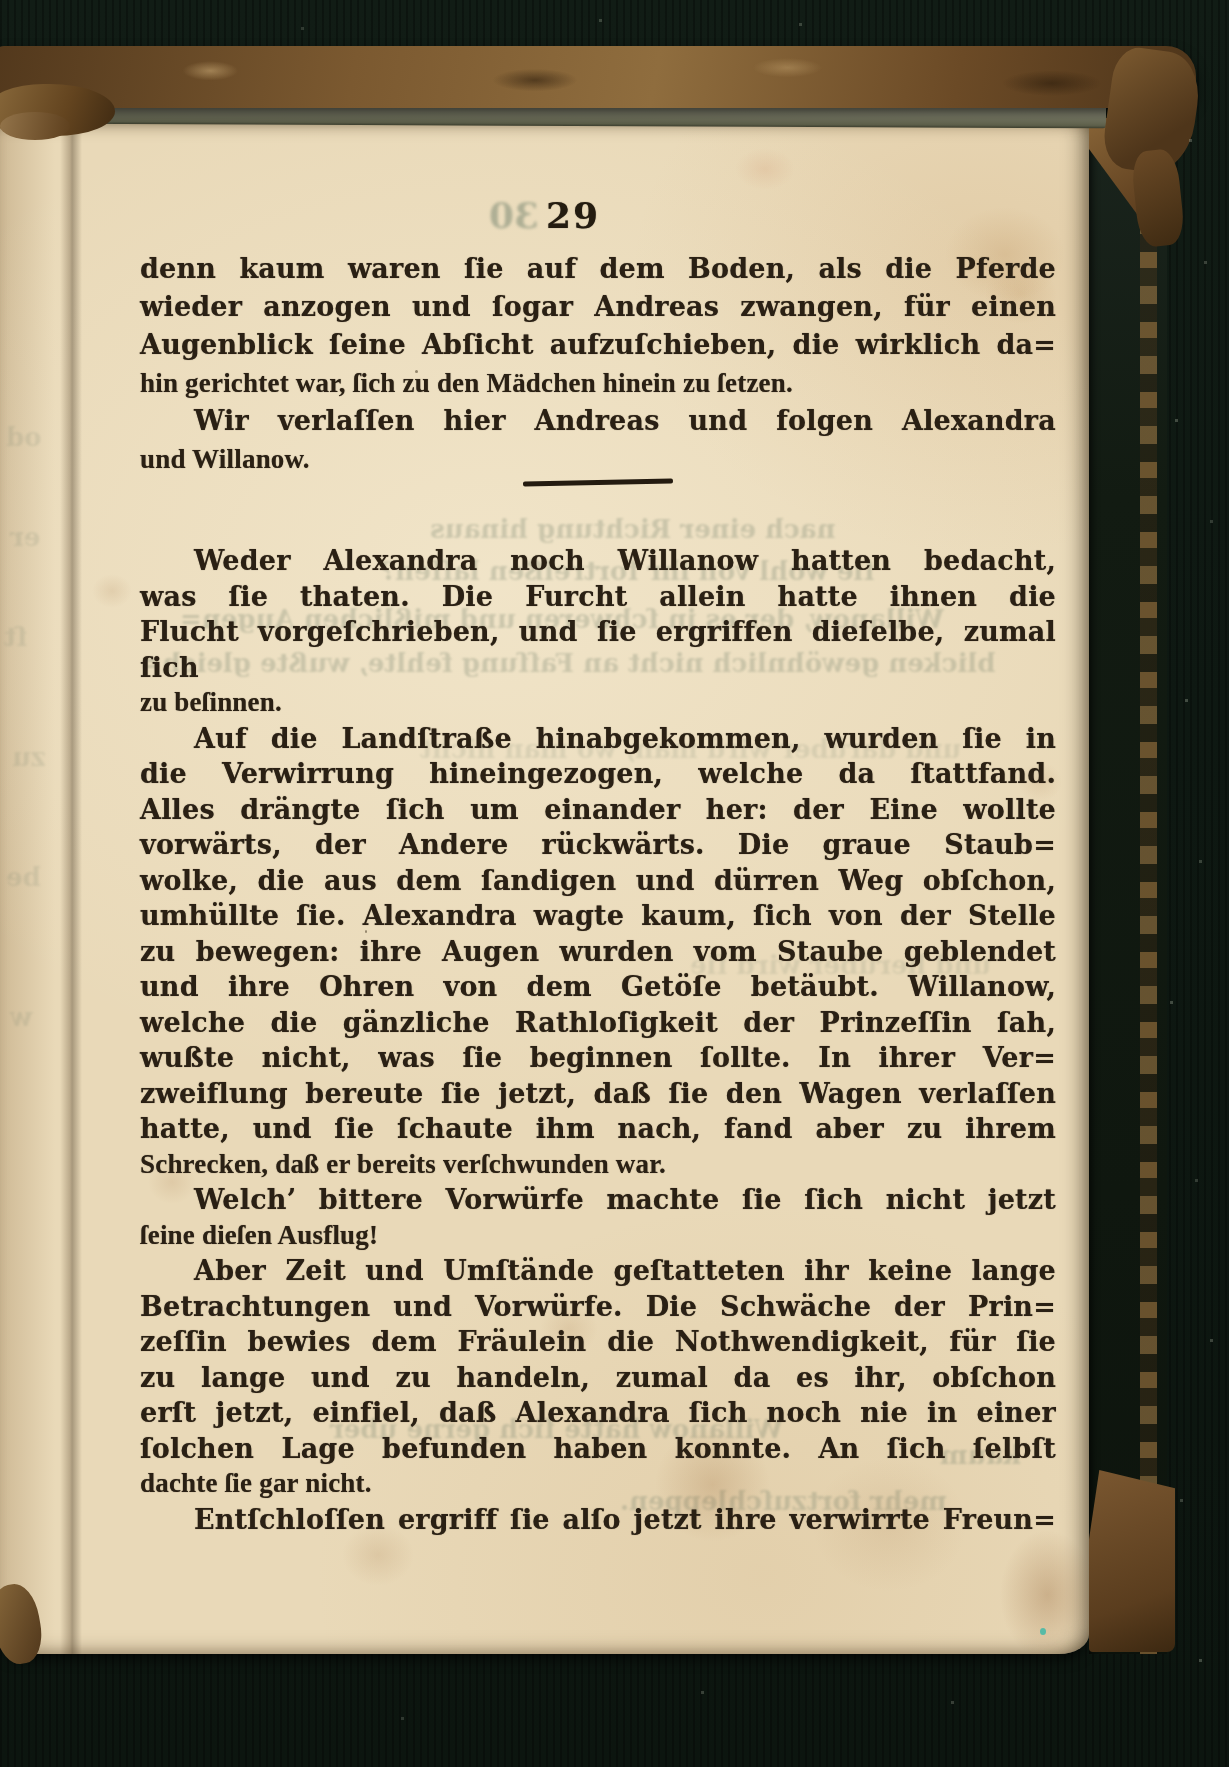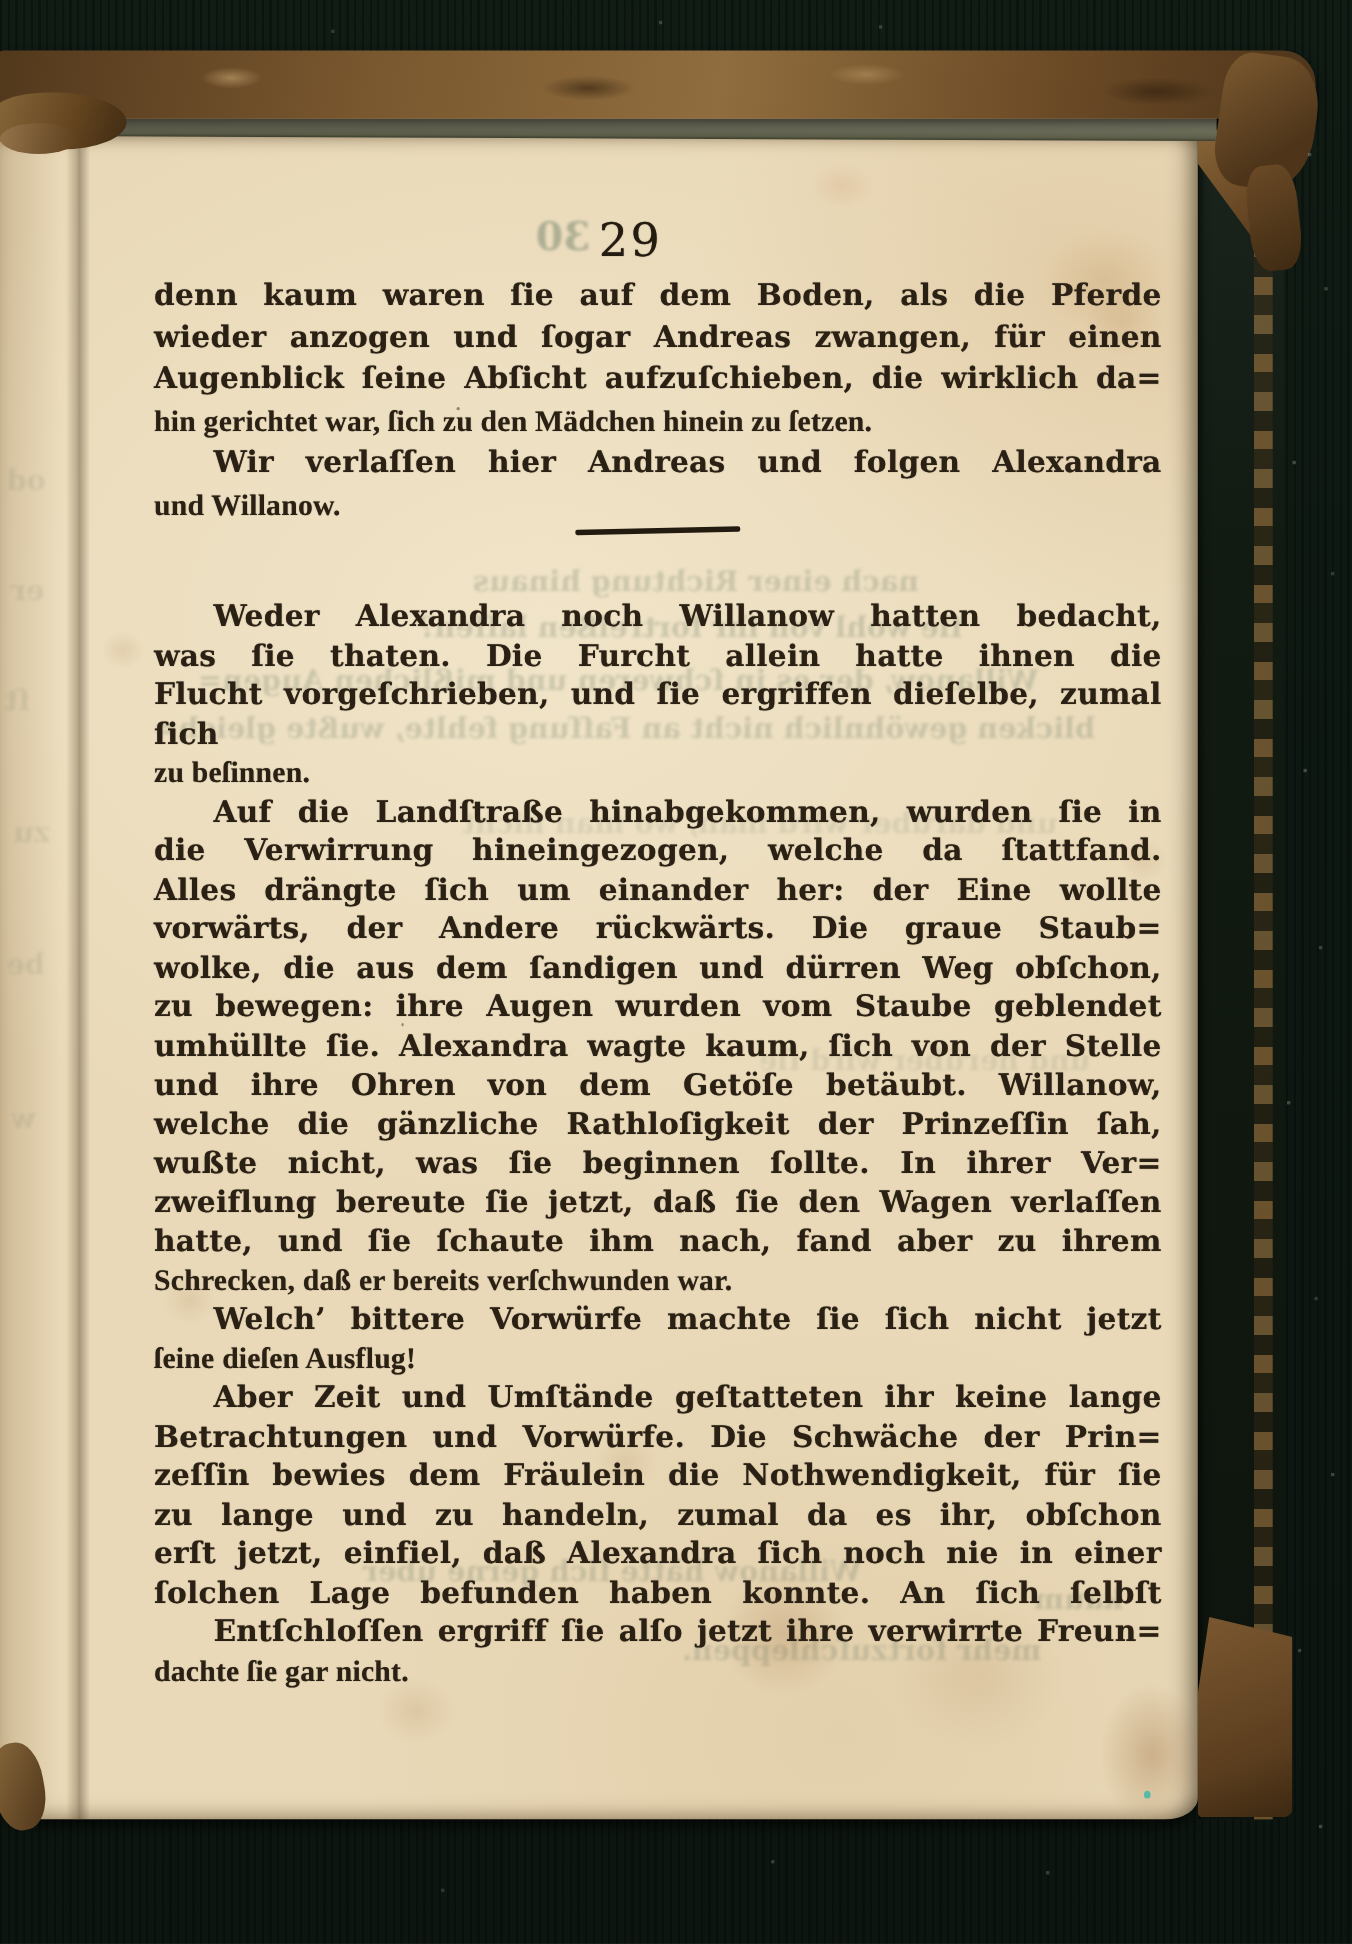--- a/index.html
+++ b/index.html
@@ -41,21 +41,21 @@
     box-shadow:inset 0 14px 16px -12px rgba(80,60,30,.55),
                inset -16px 0 20px -10px rgba(35,25,10,.55),
                inset 0 -14px 18px -12px rgba(90,65,35,.5),
                0 10px 14px -6px rgba(0,0,0,.75);}
   .crease{position:absolute;left:60px;top:0;width:22px;height:100%;
     background:linear-gradient(90deg, rgba(90,70,40,0), rgba(80,60,34,.30) 45%, rgba(60,45,25,.38) 55%, rgba(90,70,40,0));}
   
   .pnrow{position:absolute;left:0;top:72px;width:100%;text-align:center;}
   .ghostnum{display:inline-block;transform:scaleX(-1);color:#7d8a74;opacity:.55;filter:blur(1.5px);
     font-weight:bold;font-size:36px;margin-right:2px;vertical-align:top;}
-  .pnum{display:inline-block;font-weight:normal;font-size:42px;letter-spacing:2px;color:#241c10;
+  .pnum{display:inline-block;font-weight:bold;font-size:36px;letter-spacing:2px;color:#241c10;
     text-shadow:0 0 1px rgba(36,28,16,.6);}
   
   .textcol{position:absolute;left:140px;top:128px;width:916px;color:#2a2014;
     font-weight:bold;font-size:27px;letter-spacing:.2px;
     text-shadow:0 0 1px rgba(42,32,20,.55);}
   .sec1 .line{line-height:38px;}
   .sec2 .line{line-height:35.5px;}
   .line{text-align:justify;text-align-last:justify;white-space:normal;}
   .line.ind{padding-left:54px;}
   .line.end{text-align-last:left;font-family:Liberation Serif, serif;}
@@ -168,38 +168,38 @@
         <div class="sec2">
           <div class="line ind">Weder Alexandra noch Willanow hatten bedacht,</div>
           <div class="line">was ſie thaten. Die Furcht allein hatte ihnen die</div>
           <div class="line">Flucht vorgeſchrieben, und ſie ergriffen dieſelbe, zumal ſich</div>
           <div class="line end">zu beſinnen.</div>
           <div class="line ind">Auf die Landſtraße hinabgekommen, wurden ſie in</div>
           <div class="line">die Verwirrung hineingezogen, welche da ſtattfand.</div>
           <div class="line">Alles drängte ſich um einander her: der Eine wollte</div>
           <div class="line">vorwärts, der Andere rückwärts. Die graue Staub=</div>
           <div class="line">wolke, die aus dem ſandigen und dürren Weg obſchon,</div>
+          <div class="line">umhüllte ſie. Alexandra wagte kaum, ſich von der Stelle</div>
           <div class="line">zu bewegen: ihre Augen wurden vom Staube geblendet</div>
-          <div class="line">umhüllte ſie. Alexandra wagte kaum, ſich von der Stelle</div>
           <div class="line">und ihre Ohren von dem Getöſe betäubt. Willanow,</div>
           <div class="line">welche die gänzliche Rathloſigkeit der Prinzeſſin ſah,</div>
           <div class="line">wußte nicht, was ſie beginnen ſollte. In ihrer Ver=</div>
           <div class="line">zweiflung bereute ſie jetzt, daß ſie den Wagen verlaſſen</div>
           <div class="line">hatte, und ſie ſchaute ihm nach, fand aber zu ihrem</div>
           <div class="line end">Schrecken, daß er bereits verſchwunden war.</div>
           <div class="line ind">Welch’ bittere Vorwürfe machte ſie ſich nicht jetzt</div>
           <div class="line end">ſeine dieſen Ausflug!</div>
           <div class="line ind">Aber Zeit und Umſtände geſtatteten ihr keine lange</div>
           <div class="line">Betrachtungen und Vorwürfe. Die Schwäche der Prin=</div>
           <div class="line">zeſſin bewies dem Fräulein die Nothwendigkeit, für ſie</div>
           <div class="line">zu lange und zu handeln, zumal da es ihr, obſchon</div>
           <div class="line">erſt jetzt, einfiel, daß Alexandra ſich noch nie in einer</div>
           <div class="line">ſolchen Lage befunden haben konnte. An ſich ſelbſt</div>
+          <div class="line end">dachte ſie gar nicht.</div>
           <div class="line ind">Entſchloſſen ergriff ſie alſo jetzt ihre verwirrte Freun=</div>
-          <div class="line end">dachte ſie gar nicht.</div>
         </div>
       </div>
   </div>
 
   <div class="board"></div>
   <div class="board-tri"></div>
   <div class="board-streak"></div>
   <div class="board-bottom"></div>
   <div class="darkgap"></div>
   <div class="blockedge"></div>

